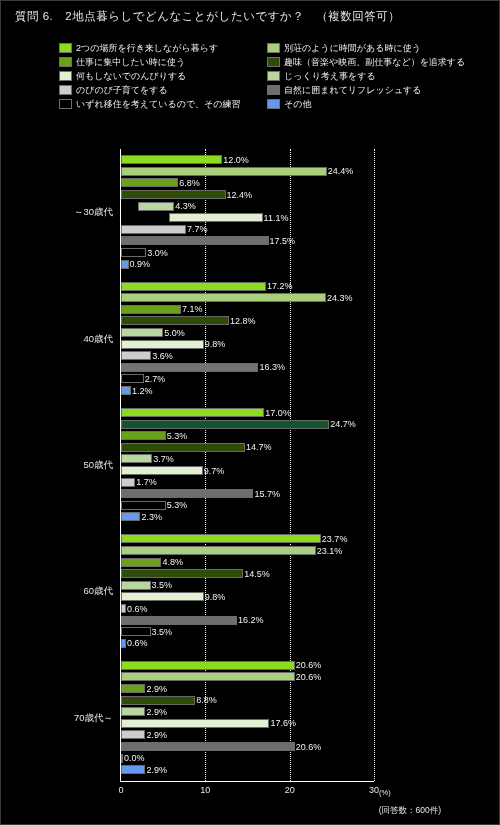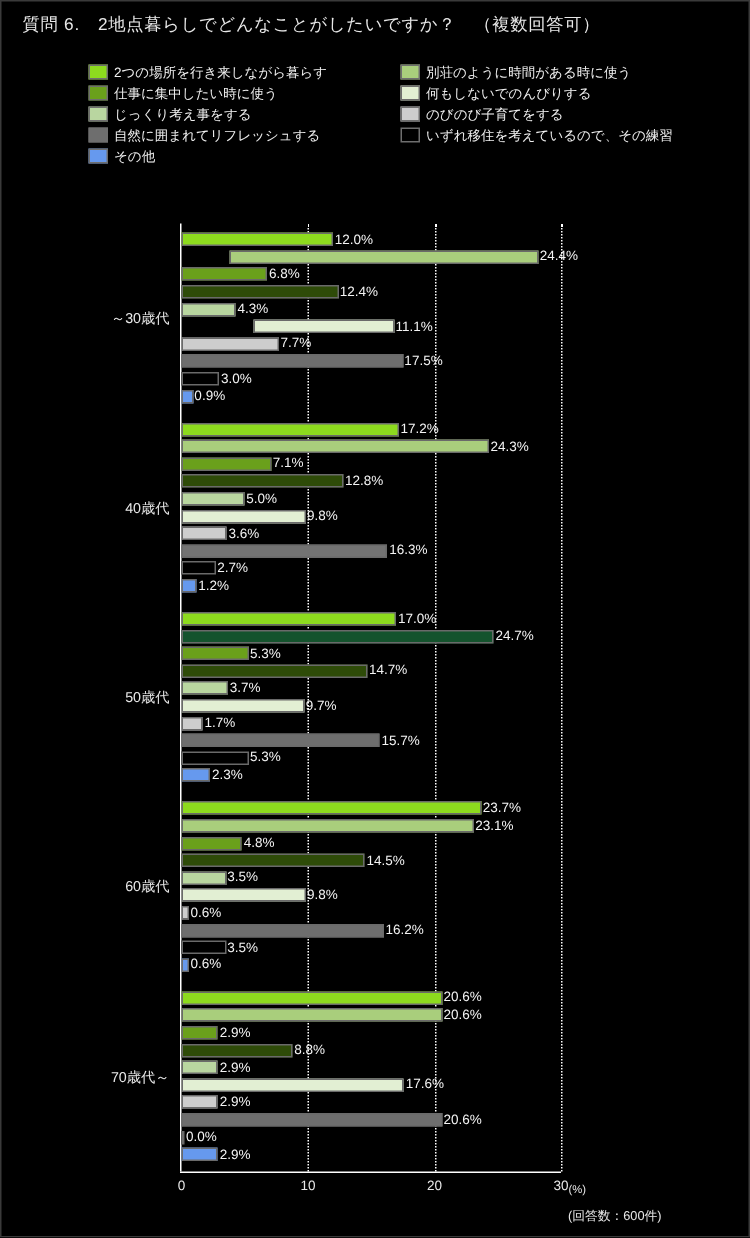--- a/index.html
+++ b/index.html
@@ -165,20 +165,24 @@
       </div>
       <div class="legend-item col2">
         <span class="swatch" style="background: rgb(169, 206, 124);"></span>
         <span class="legend-label">別荘のように時間がある時に使う</span>
       </div>
       <div class="legend-item">
         <span class="swatch" style="background: rgb(106, 160, 27);"></span>
         <span class="legend-label">仕事に集中したい時に使う</span>
       </div>
       <div class="legend-item col2">
+        <span class="swatch" style="background: rgb(46, 75, 8);"></span>
+        <span class="legend-label">趣味（音楽や映画、副仕事など）を追求する</span>
+      </div>
+      <div class="legend-item col2">
         <span class="swatch" style="background: rgb(226, 239, 211);"></span>
         <span class="legend-label">何もしないでのんびりする</span>
       </div>
       <div class="legend-item">
         <span class="swatch" style="background: rgb(185, 214, 160);"></span>
         <span class="legend-label">じっくり考え事をする</span>
       </div>
       <div class="legend-item">
         <span class="swatch" style="background: rgb(205, 205, 205);"></span>
         <span class="legend-label">のびのび子育てをする</span>
@@ -204,37 +208,37 @@
         <div class="gridline" style="left: 204.333px;"></div>
         <div class="gridline" style="left: 288.667px;"></div>
         <div class="gridline" style="left: 373px;"></div>
       </div>
     <div id="bars-layer">
         <div class="bar-row" style="top: 36.2px; width: 253px;">
           <div class="bar" style="width: 101.2px; background: rgb(141, 219, 30);">
             <span class="bar-value">12.0%</span>
           </div>
         </div>
-        <div class="bar-row" style="top: 47.8px; width: 253px; padding-left: 32px;">
+        <div class="bar-row" style="top: 47.8px; width: 253px;">
           <div class="bar" style="width: 205.773px; background: rgb(169, 206, 124);">
             <span class="bar-value">24.4%</span>
           </div>
         </div>
         <div class="bar-row" style="top: 59.4px; width: 253px;">
           <div class="bar" style="width: 57.3467px; background: rgb(106, 160, 27);">
             <span class="bar-value">6.8%</span>
           </div>
         </div>
         <div class="bar-row" style="top: 71px; width: 253px;">
           <div class="bar" style="width: 104.573px; background: rgb(46, 75, 8);">
             <span class="bar-value">12.4%</span>
           </div>
         </div>
         <div class="bar-row" style="top: 82.6px; width: 253px;">
-          <div class="bar" style="width: 36.2633px; background: rgb(185, 214, 160);">
+          <div class="bar" style="width: 36.2633px; background: rgb(185, 214, 160); margin-left: 17px;">
             <span class="bar-value">4.3%</span>
           </div>
         </div>
         <div class="bar-row" style="top: 94.2px; width: 253px; padding-left: 48px;">
           <div class="bar" style="width: 93.61px; background: rgb(226, 239, 211);">
             <span class="bar-value">11.1%</span>
           </div>
         </div>
         <div class="bar-row" style="top: 105.8px; width: 253px;">
           <div class="bar" style="width: 64.9367px; background: rgb(205, 205, 205);">
@@ -385,21 +389,21 @@
           <div class="bar" style="width: 82.6467px; background: rgb(226, 239, 211);">
             <span class="bar-value">9.8%</span>
           </div>
         </div>
         <div class="bar-row" style="top: 485px; width: 253px;">
           <div class="bar" style="width: 5.06px; background: rgb(205, 205, 205);">
             <span class="bar-value">0.6%</span>
           </div>
         </div>
         <div class="bar-row" style="top: 496.6px; width: 253px;">
-          <div class="bar" style="width: 135px; background: rgb(110, 110, 110);">
+          <div class="bar" style="width: 116px; background: rgb(110, 110, 110);">
             <span class="bar-value">16.2%</span>
           </div>
         </div>
         <div class="bar-row" style="top: 508.2px; width: 253px;">
           <div class="bar" style="width: 29.5167px; background: rgb(0, 0, 0);">
             <span class="bar-value">3.5%</span>
           </div>
         </div>
         <div class="bar-row" style="top: 519.8px; width: 253px;">
           <div class="bar" style="width: 5.06px; background: rgb(102, 153, 238);">

